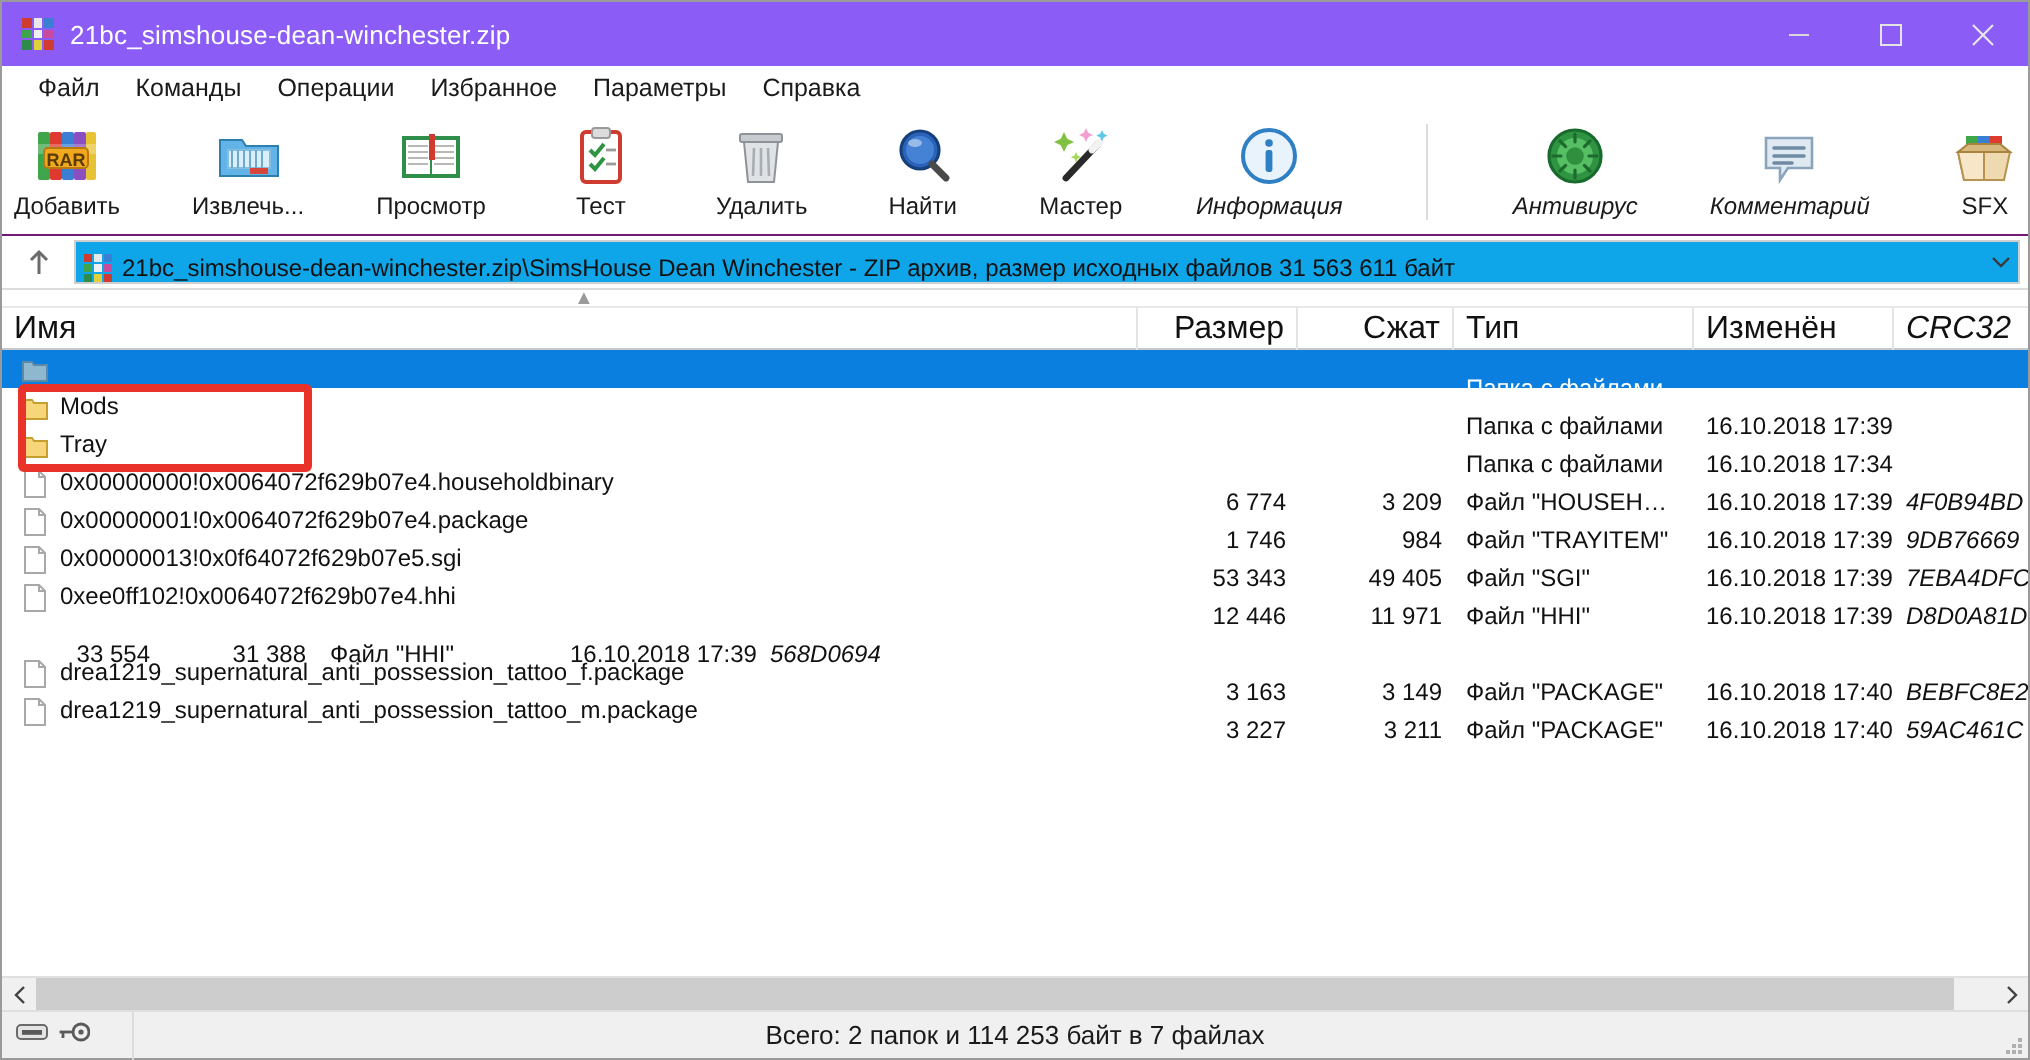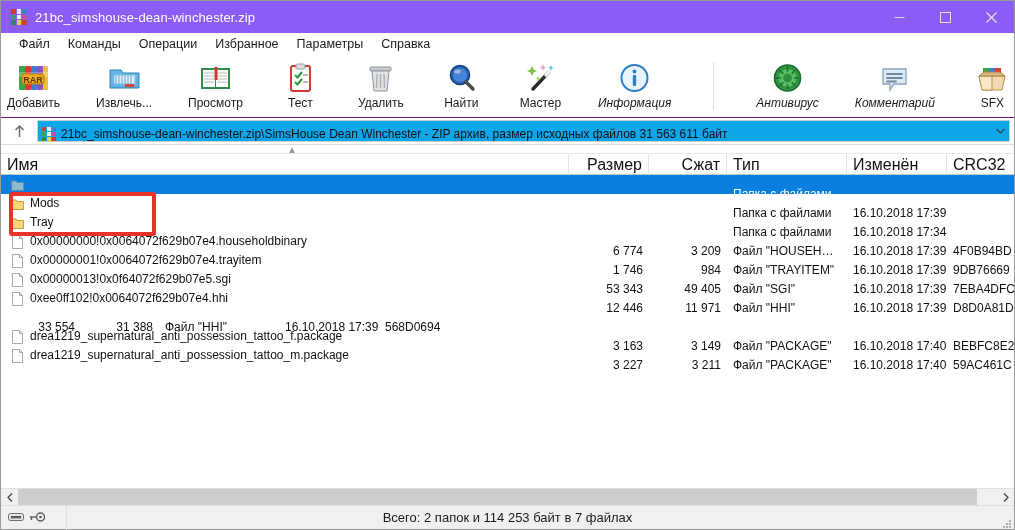--- a/index.html
+++ b/index.html
@@ -165,21 +165,21 @@
     border-right: 1px solid #e3e3e3;
     overflow: hidden; white-space: nowrap;
     flex: 0 0 auto;
   }
 
   .c-name { width: 568px; }
   .c-size { width: 80px; text-align: right; }
   .c-pack { width: 78px; text-align: right; }
   .c-type { width: 120px; }
   .c-mod  { width: 100px; }
-  .c-crc  { width: 69px; border-right: none !important; }
+  .c-crc  { width: 69px; border-right: none !important; font-style: italic; }
 
   .rows { flex: 1 1 auto; overflow: hidden; position: relative; }
   .row {
     height: 19px; display: flex; align-items: center;
     font-size: 12px; color: #111;
   }
   .row.selected { background: #0a7fe0; color: #ffffff; }
   .row .cell {
     height: 19px; line-height: 19px;
     padding: 16px 6px;
@@ -583,21 +583,21 @@
       </div>
 
       <div class="row">
         <div class="cell c-name">
           <span class="ficon">
             <svg width="13" height="14" viewBox="0 0 13 14">
               <path d="M1.5 0.5 L8.5 0.5 L11.5 3.5 L11.5 13.5 L1.5 13.5 Z" fill="#ffffff" stroke="#a8a8a8"></path>
               <path d="M8.5 0.5 L8.5 3.5 L11.5 3.5" fill="none" stroke="#a8a8a8"></path>
             </svg>
           </span>
-          <span>0x00000001!0x0064072f629b07e4.trayitem</span>
+          <span>0x00000001!0x0064072f629b07e4.package</span>
         </div>
         <div class="cell c-size">1 746</div>
         <div class="cell c-pack">984</div>
         <div class="cell c-type">Файл "TRAYITEM"</div>
         <div class="cell c-mod">16.10.2018 17:39</div>
         <div class="cell c-crc">9DB76669</div>
       </div>
 
       <div class="row">
         <div class="cell c-name">

